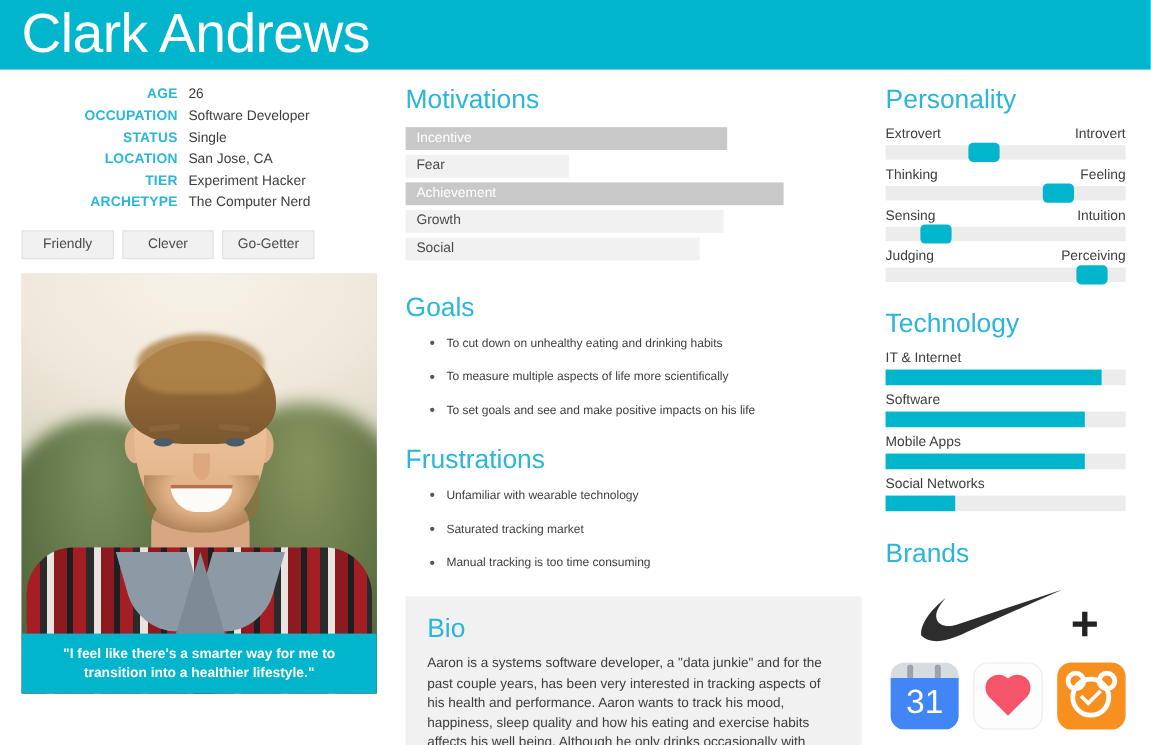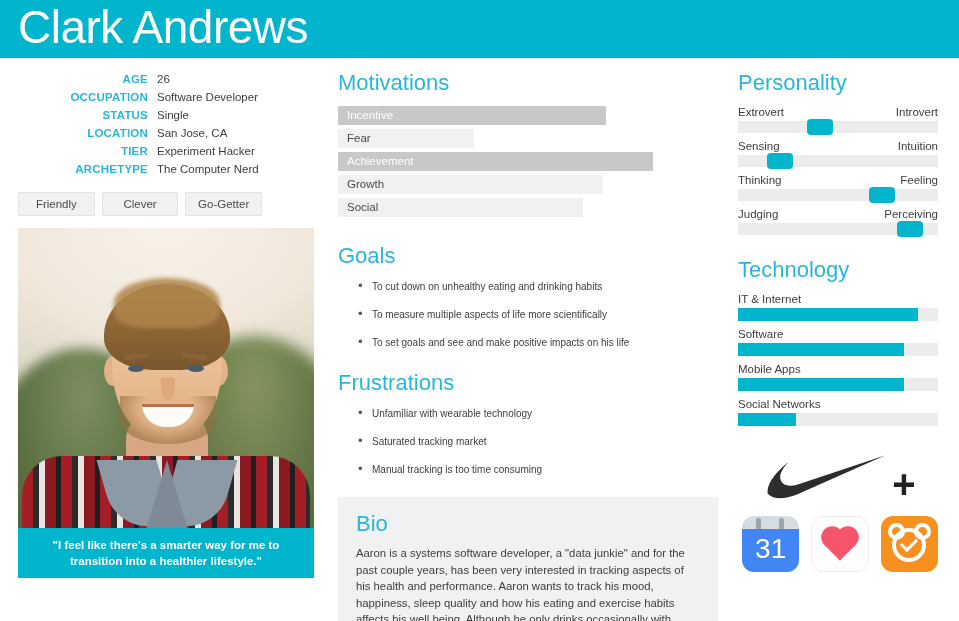--- a/index.html
+++ b/index.html
@@ -365,35 +365,35 @@
         <span>Extrovert</span>
         <span>Introvert</span>
       </div>
       <div class="ptrack">
         <div class="pthumb" style="left:41%"></div>
       </div>
     </div>
 
     <div class="prow">
       <div class="plabels">
+        <span>Thinking</span>
+        <span>Feeling</span>
+      </div>
+      <div class="ptrack">
+        <div class="pthumb" style="left:72%"></div>
+      </div>
+    </div>
+
+    <div class="prow">
+      <div class="plabels">
         <span>Sensing</span>
         <span>Intuition</span>
       </div>
       <div class="ptrack">
         <div class="pthumb" style="left:21%"></div>
-      </div>
-    </div>
-
-    <div class="prow">
-      <div class="plabels">
-        <span>Thinking</span>
-        <span>Feeling</span>
-      </div>
-      <div class="ptrack">
-        <div class="pthumb" style="left:72%"></div>
       </div>
     </div>
 
     <div class="prow">
       <div class="plabels">
         <span>Judging</span>
         <span>Perceiving</span>
       </div>
       <div class="ptrack">
         <div class="pthumb" style="left:86%"></div>
@@ -427,20 +427,21 @@
 
     <div class="trow">
       <div class="tlabel">Social Networks</div>
       <div class="ttrack">
         <div class="tfill" style="width:29%"></div>
       </div>
     </div>
   </div>
 
   <div class="brands">
+    <div class="h2">Brands</div>
 
     <div class="nikewrap">
       <svg width="128" height="48" viewBox="0 0 200 72">
         <path d="M12 62 C 24 74, 46 70, 70 58 L 196 2 L 58 48 C 44 52, 34 48, 32 40 C 30 33, 34 24, 44 13 C 30 24, 10 44, 12 62 Z" fill="#2d2d2d"></path>
       </svg>
       <span class="nikeplus">+</span>
     </div>
 
     <div class="brandicons">
       <div class="bi cal">

